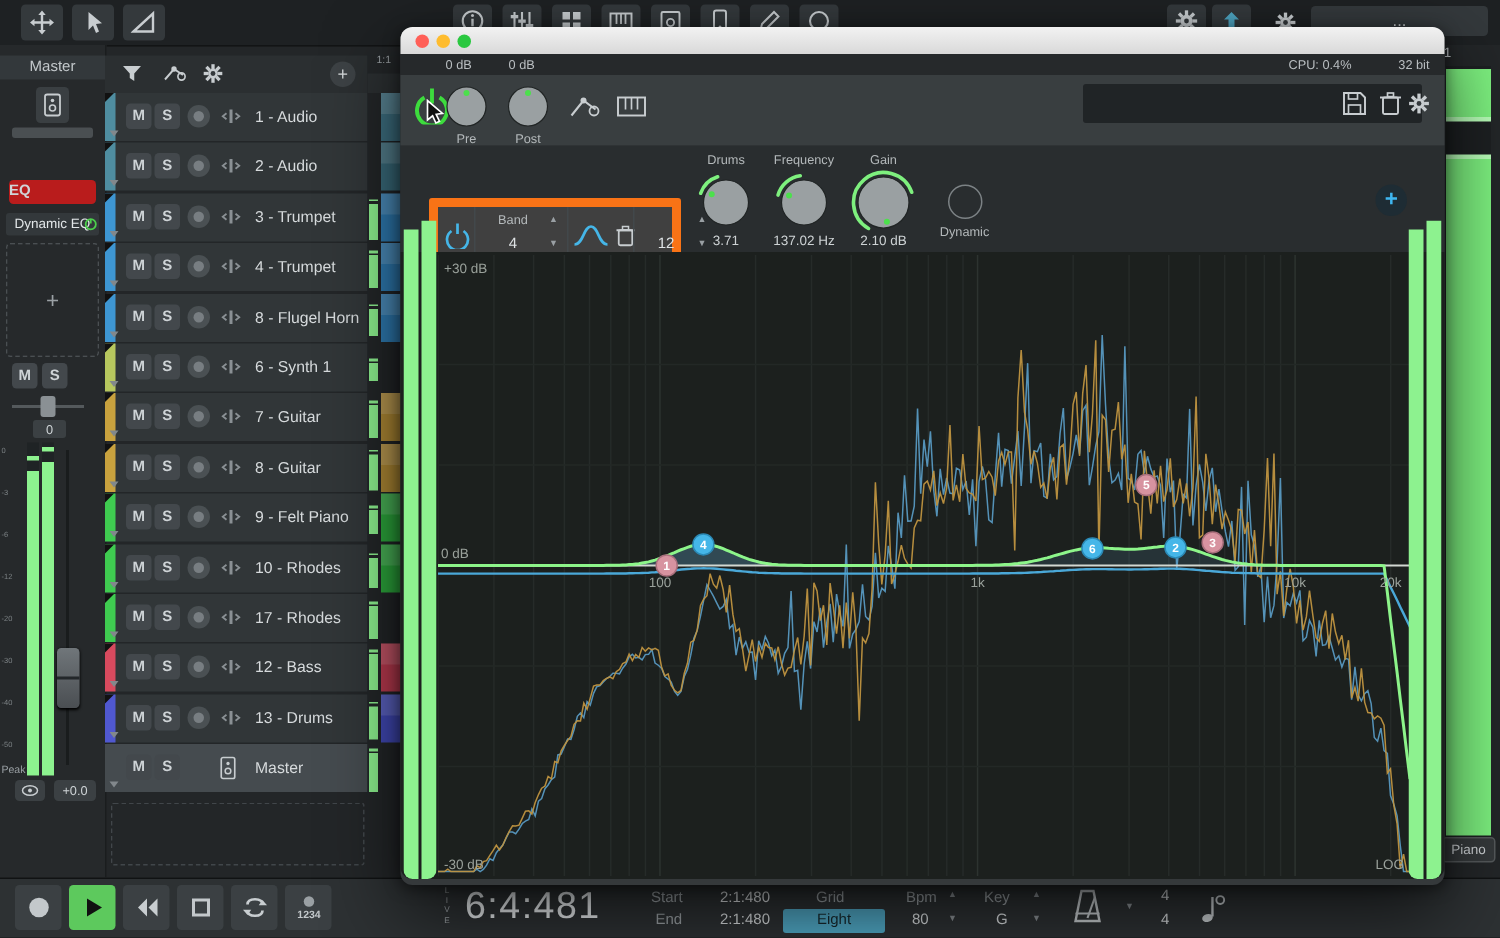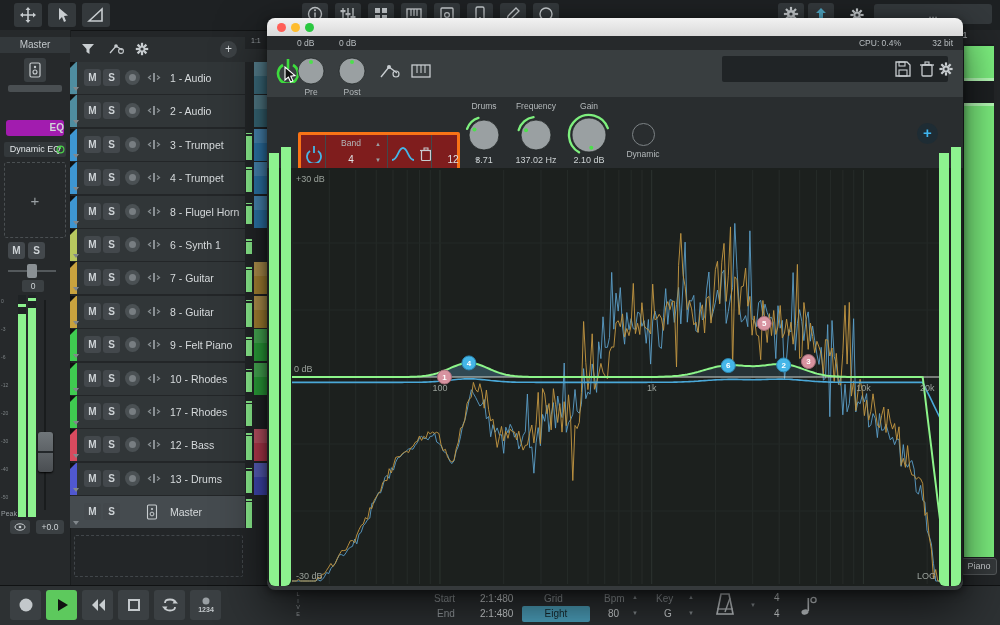--- a/index.html
+++ b/index.html
@@ -8,22 +8,22 @@
     -webkit-font-smoothing:antialiased;}
   .abs{position:absolute;}
   
   #toolbar{left:0;top:0;width:1000px;height:30px;background:#1e2123;border-bottom:1px solid #121415;}
   .toolbtn{position:absolute;top:3px;height:24px;background:#34393c;border-radius:3px;
     display:flex;align-items:center;justify-content:center;}
   
   #sidebar{left:0;top:30px;width:70px;height:555px;background:#26292b;border-right:1px solid #1a1d1e;}
   .sb-hdr{position:absolute;left:0;top:7px;width:70px;height:16px;background:#33383b;color:#c3c8cb;
     font-size:10px;text-align:center;line-height:16px;}
-  .sb-btn{position:absolute;background:#a21caf;border-radius:3px;color:#d0d4d7;
-    font-size:10px;font-weight:bold;text-align:right;}
+  .sb-btn{position:absolute;background:#b91c1c;border-radius:3px;color:#d0d4d7;
+    font-size:10px;font-weight:bold;text-align:left;}
   
   #trackhdr{left:70px;top:37px;width:175px;height:25px;background:#2b2f31;border-bottom:1px solid #1c1f20;}
   #tracks{left:70px;top:62px;width:175px;height:468px;}
   .trow{position:absolute;left:0;width:175px;height:32px;background:#313638;}
   .trow.master{background:#454b4f;}
   .tstrip{position:absolute;left:0;top:0;width:7px;height:32px;}
   .tcorner{position:absolute;left:0;top:0;width:0;height:0;border-left:6px solid #111;border-bottom:6px solid transparent;}
   .texp{position:absolute;left:3px;top:25px;width:0;height:0;border-left:3px solid transparent;
     border-right:3px solid transparent;border-top:4px solid #82888c;}
   .msbtn{position:absolute;top:7px;width:17px;height:17px;background:#43484c;border-radius:3px;
@@ -48,22 +48,22 @@
   #ptitle .t{width:100%;text-align:center;font-size:11px;font-weight:bold;color:#2c2c2c;line-height:18px;}
   .light{position:absolute;top:4.5px;width:9px;height:9px;border-radius:50%;}
   #pinfo{position:absolute;left:0;top:18px;width:696px;height:14px;background:#26292b;
     color:#b9bec1;font-size:8.5px;line-height:14px;}
   #pctrl{position:absolute;left:0;top:32px;width:696px;height:47px;background:#393e40;}
   #pband{position:absolute;left:0;top:79px;width:696px;height:71px;background:#292d2f;}
   #pgraph{position:absolute;left:0;top:150px;width:696px;height:418px;background:#1c201e;border-radius:0 0 8px 8px;}
   .knoblabel{position:absolute;color:#b4b9bb;font-size:8.5px;text-align:center;width:60px;}
   .knobvalue{position:absolute;color:#cdd2d4;font-size:9px;text-align:center;width:70px;}
   .bandseg{position:absolute;top:0;height:100%;border-left:1px solid #42484b;}
-  #bandblock{position:absolute;left:31px;top:35px;width:156px;height:38px;background:#7f1d1d;
-    border:3px solid #f97316;border-radius:2px;}
+  #bandblock{position:absolute;left:19px;top:35px;width:156px;height:38px;background:#404040;
+    border:6px solid #f97316;border-radius:2px;}
   .meterbar{position:absolute;background:#8df28f;}
   .pmeter{position:absolute;width:22px;overflow:hidden;}
   .tiny{font-size:7px;color:#9aa0a4;}
   #presetbox{position:absolute;left:455px;top:6px;width:226px;height:26px;background:#202426;border-radius:2px;}
 </style>
 </head>
 <body>
 
 <div id="screen">
   <div id="toolbar" class="abs">
@@ -556,20 +556,21 @@
       <div class="tpbtn" style="left: 190px;">
         <svg width="18" height="18" style="position: static;">
           <circle cx="9" cy="5" r="3.5" fill="#9aa0a4"></circle>
           <text x="9" y="16" text-anchor="middle" font-size="7" font-weight="bold" fill="#c3c8cb" font-family="Liberation Sans">1234</text>
         </svg>
       </div>
       <div style="position: absolute; left: 294px; top: 5px; width: 8px; color: rgb(154, 160, 164); font-size: 5.5px; line-height: 6.5px; text-align: center; white-space: pre-line;">L
 I
 V
 E</div>
+      <div style="position: absolute; left: 310px; top: 4px; color: rgb(232, 236, 238); font-size: 25px; letter-spacing: 1px;">6:4:481</div>
       <div class="tlabel" style="left: 434px; top: 7px;">Start</div>
       <div class="tvalue" style="left: 480px; top: 7px;">2:1:480</div>
       <div class="tlabel" style="left: 437px; top: 22px;">End</div>
       <div class="tvalue" style="left: 480px; top: 22px;">2:1:480</div>
       <div class="tlabel" style="left: 544px; top: 7px;">Grid</div>
       <div style="position: absolute; left: 522px; top: 20px; width: 68px; height: 16px; background: rgb(79, 167, 196); border-radius: 2px; color: rgb(23, 41, 46); font-size: 10px; text-align: center; line-height: 16px;">Eight</div>
       <div class="tlabel" style="left: 604px; top: 7px;">Bpm</div>
       <div class="tvalue" style="left: 608px; top: 22px;">80</div>
       <div class="spin" style="left: 632px; top: 8px;">▲</div>
       <div class="spin" style="left: 632px; top: 24px;">▼</div>

